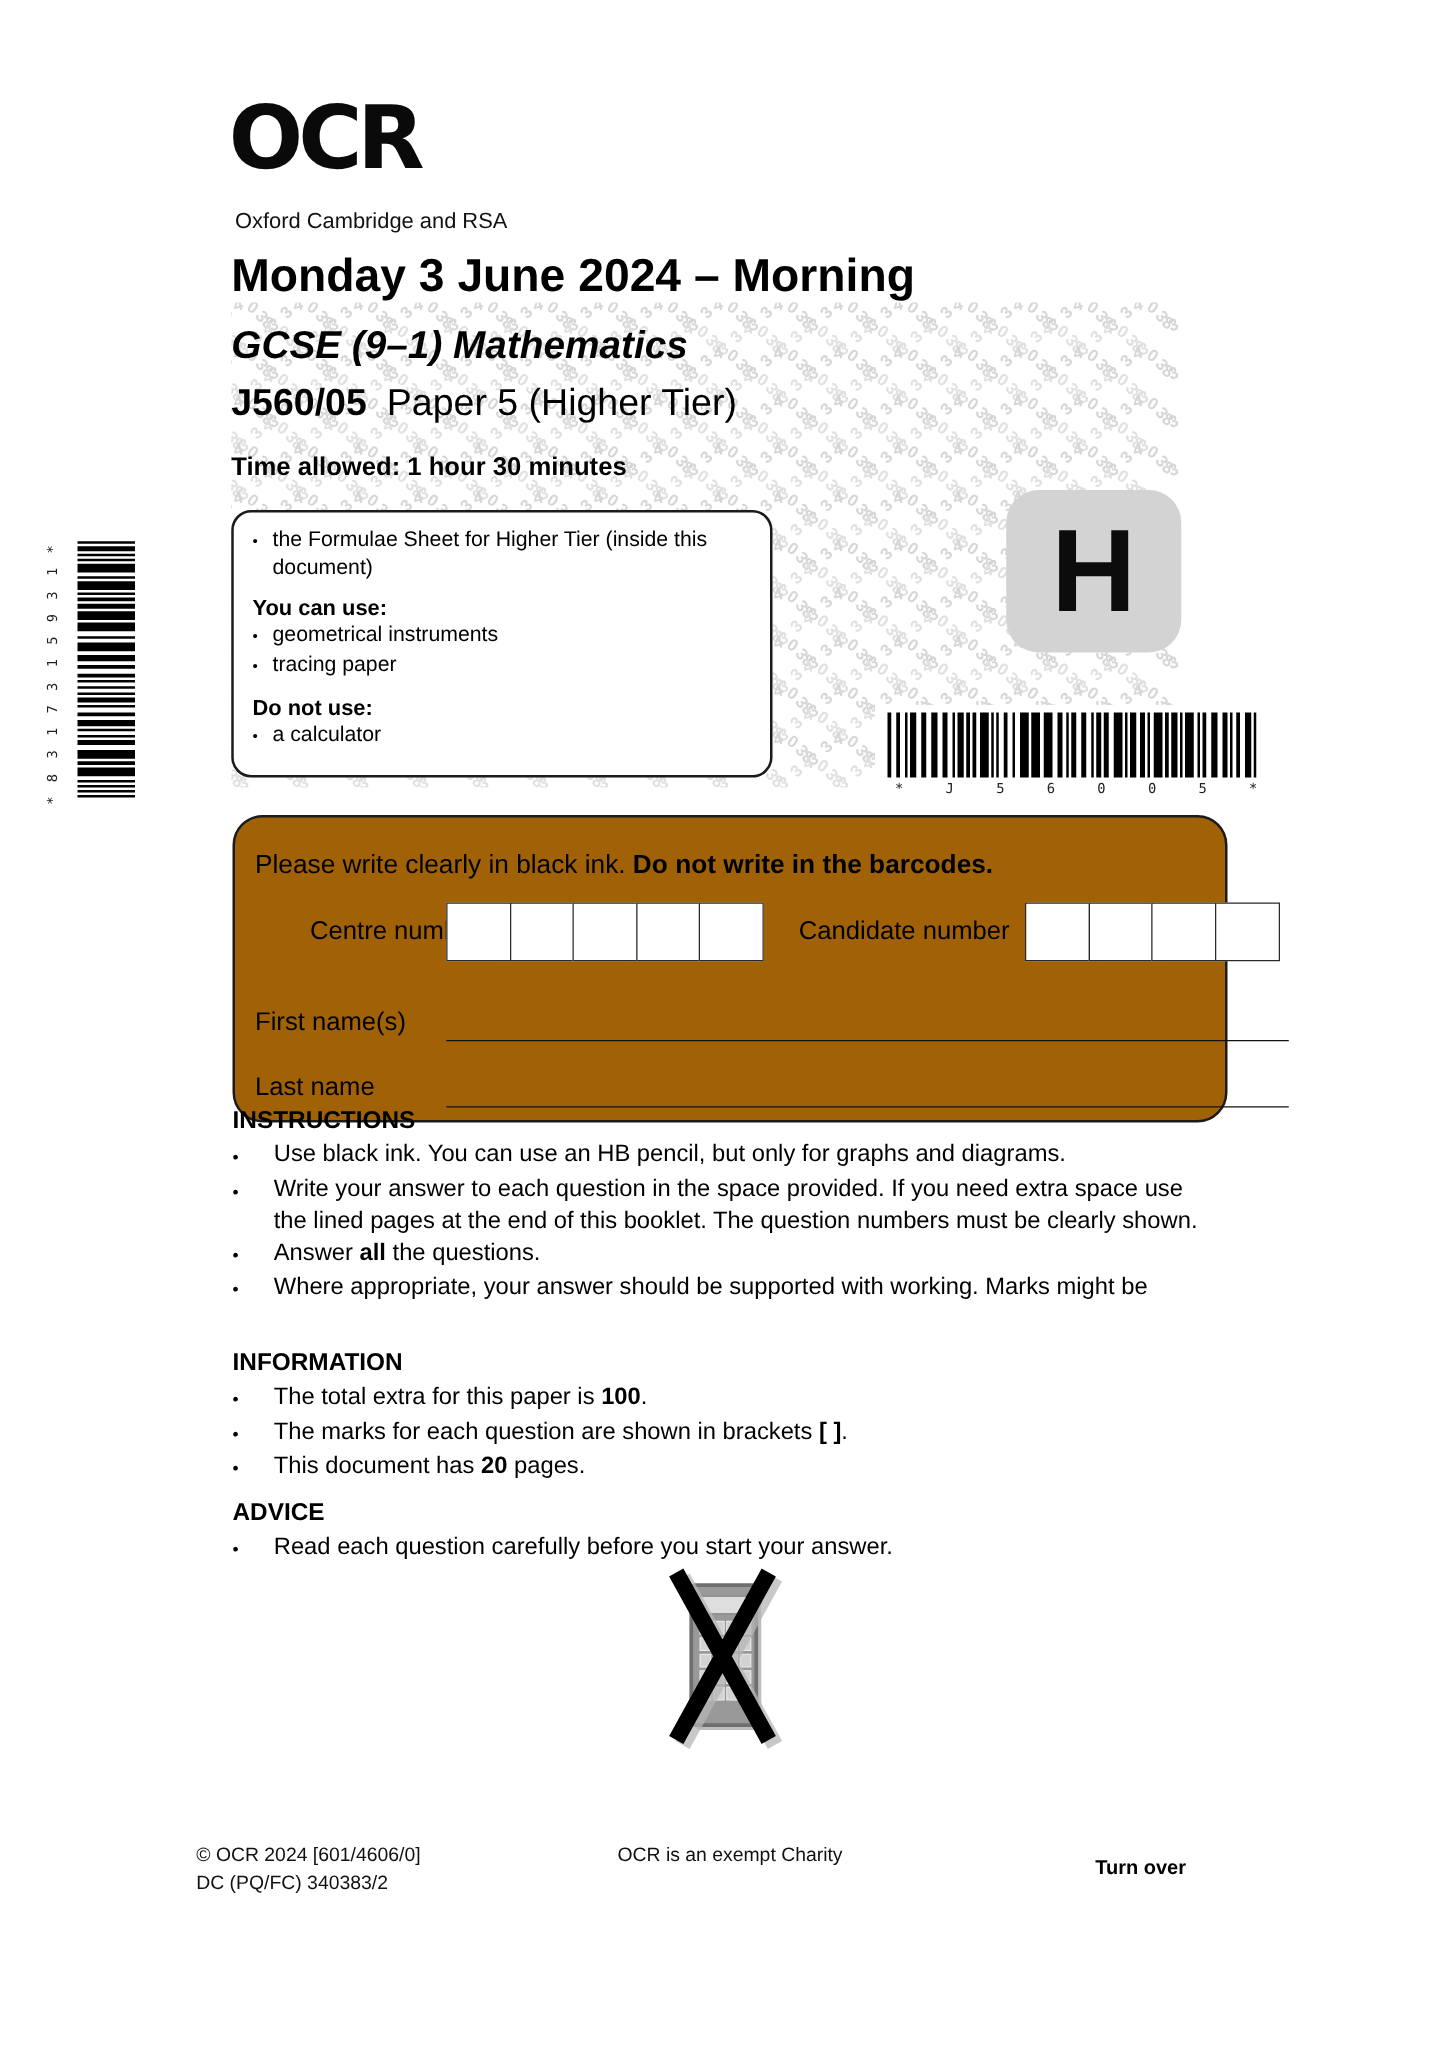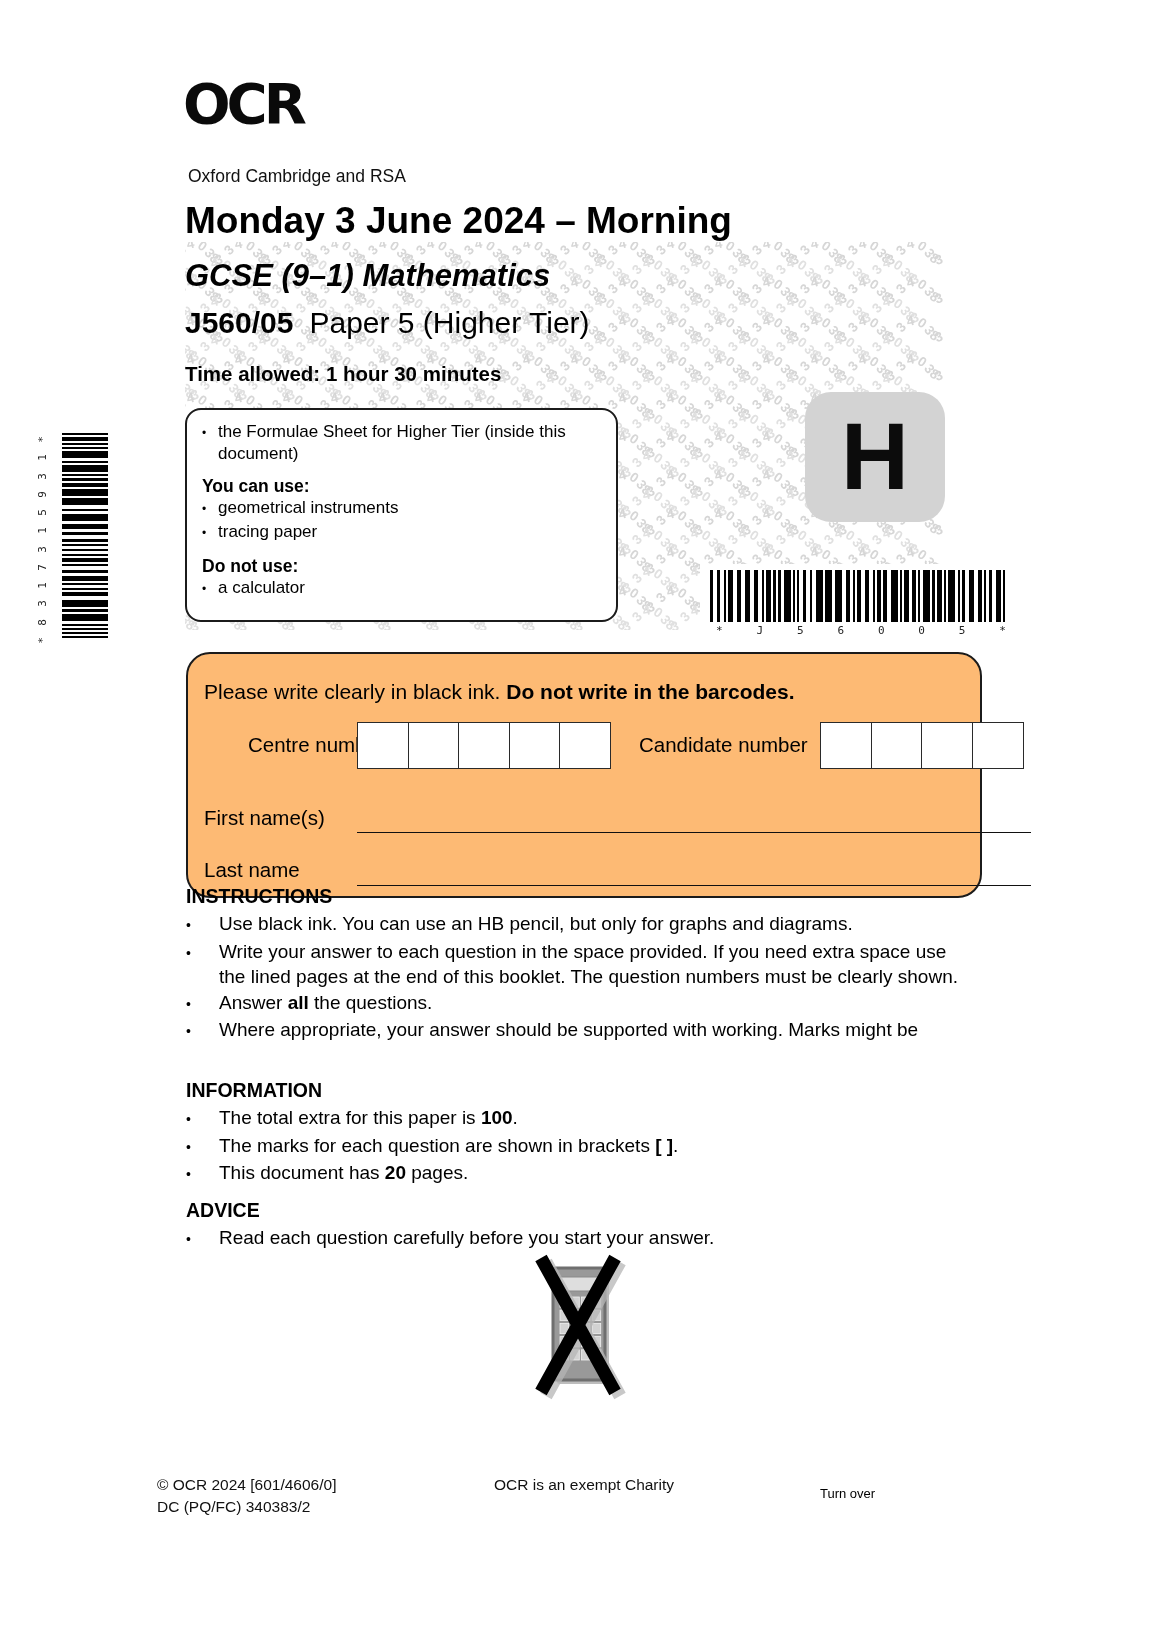--- a/index.html
+++ b/index.html
@@ -1,41 +1,41 @@
 <!DOCTYPE html>
 <html><head>
 <meta charset="utf-8">
 <style>
   html,body{margin:0;padding:0;background:#fff;}
   .page{position:relative;width:1157px;height:1637px;background:#fff;overflow:hidden;
         font-family:"Liberation Sans","DejaVu Sans",sans-serif;color:#000;}
   .abs{position:absolute;}
   
-  .logo-text{font-weight:900;font-size:56px;line-height:0.92;letter-spacing:-4px;color:#0a0a0a;
+  .logo-text{font-weight:900;font-size:70px;line-height:0.92;letter-spacing:-4px;color:#0a0a0a;
              font-family:"DejaVu Sans","Liberation Sans",sans-serif;}
   .logo-sub{font-size:17.5px;color:#111;}
   .title{font-size:37px;font-weight:bold;white-space:nowrap;}
   .subject{font-size:31px;font-weight:bold;white-space:nowrap;}
   .paper{font-size:30px;white-space:nowrap;text-align:center;}
   .paper .code{font-weight:bold;}
   .paper .pname{margin-left:16px;}
   .time{font-size:20.5px;font-weight:bold;}
   
   .wm{pointer-events:none;z-index:0;}
   .z2{z-index:2;}
   
   .mh-box{left:185px;top:408px;width:433px;height:214px;border:2.5px solid #1b1b1b;border-radius:16px;
           background:#fff;box-sizing:border-box;padding:11px 14px 0 15px;}
   .mh-group{margin-bottom:12px;}
   .mh-heading{font-weight:bold;font-size:17.5px;line-height:21px;}
   .mh-row{display:flex;font-size:17px;line-height:21.5px;}
   .mh-bullet{width:16px;font-size:12px;padding-top:2px;}
   
   .cand-box{left:186px;top:652px;width:796px;height:246px;border:2.5px solid #1b1b1b;border-radius:24px;
-            background:#fdba74;box-sizing:border-box;}
+            background:#a16207;box-sizing:border-box;}
   .notice{left:16px;top:26px;font-size:21px;}
   .cand-label{font-size:20.5px;white-space:nowrap;}
   .cells{display:flex;}
   .cell{width:52px;height:47px;border:1.5px solid #2a2a2a;margin-left:-1.5px;background:#fff;box-sizing:border-box;}
   .cell:first-child{margin-left:0;}
   .name-line{border-bottom:1.6px solid #111;height:0;}
   
   .h-badge{left:805px;top:392px;width:140px;height:130px;background:#d3d3d3;border-radius:26px;
            display:flex;align-items:center;justify-content:center;font-size:94px;font-weight:bold;color:#0c0c0c;}
   
@@ -49,21 +49,21 @@
             font-family:"DejaVu Sans Mono","Liberation Mono",monospace;font-size:11px;color:#222;}
   .lbc-text span{display:block;transform:rotate(-90deg);}
   
   .section{left:186px;width:836px;}
   .sec-heading{font-size:19.5px;font-weight:bold;line-height:24px;margin-bottom:3px;}
   .bullet-row{display:flex;font-size:19px;line-height:25.5px;}
   .bullet{width:33px;font-size:14px;padding-top:2px;}
   .bullet-text{flex:1;}
   
   .foot{font-size:15.5px;color:#111;white-space:nowrap;}
-  .turn{font-size:13px;font-weight:normal;text-align:left;}
+  .turn{font-size:16px;font-weight:bold;text-align:center;}
 </style>
 </head>
 <body>
 
 <div class="page">
 
   <svg class="abs wm" style="left:185px;top:242px;" width="832" height="388" id="wm-svg">
       <defs>
         <path d="M0,14c8,-11 16,-11 24,0c8,11 16,11 24,0c8,-11 16,-11 24,0c8,11 16,11 24,0c8,-11 16,-11 24,0c8,11 16,11 24,0c8,-11 16,-11 24,0c8,11 16,11 24,0c8,-11 16,-11 24,0c8,11 16,11 24,0c8,-11 16,-11 24,0c8,11 16,11 24,0c8,-11 16,-11 24,0c8,11 16,11 24,0c8,-11 16,-11 24,0c8,11 16,11 24,0c8,-11 16,-11 24,0c8,11 16,11 24,0c8,-11 16,-11 24,0c8,11 16,11 24,0c8,-11 16,-11 24,0c8,11 16,11 24,0c8,-11 16,-11 24,0c8,11 16,11 24,0c8,-11 16,-11 24,0c8,11 16,11 24,0c8,-11 16,-11 24,0c8,11 16,11 24,0c8,-11 16,-11 24,0c8,11 16,11 24,0c8,-11 16,-11 24,0c8,11 16,11 24,0c8,-11 16,-11 24,0c8,11 16,11 24,0c8,-11 16,-11 24,0c8,11 16,11 24,0c8,-11 16,-11 24,0c8,11 16,11 24,0c8,-11 16,-11 24,0c8,11 16,11 24,0c8,-11 16,-11 24,0c8,11 16,11 24,0" id="wm-wave"></path>
       </defs>

